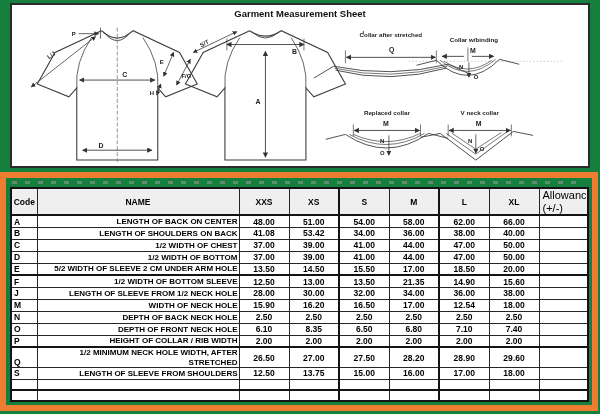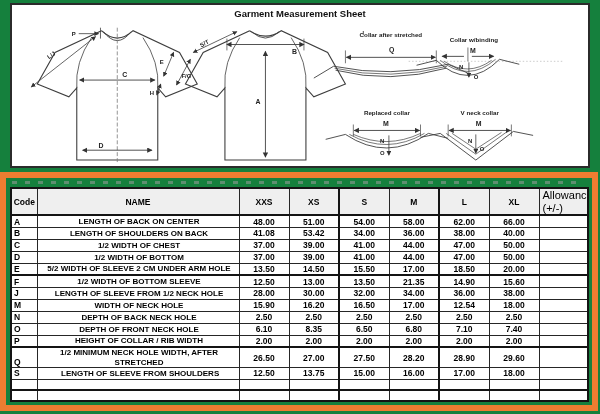--- a/index.html
+++ b/index.html
@@ -26,21 +26,21 @@
   .measure-table th,.measure-table td{border:1px solid #262626;padding:0 1px;
         color:#000;overflow:hidden;}
   .measure-table thead tr{height:21px;}
   .measure-table thead th{background:#efefef;border-bottom:2px solid #141414;
         font-size:8.5px;font-weight:700;text-align:center;}
   .measure-table thead th.allow{font-size:11px;text-align:left;font-weight:400;line-height:1.15;padding-left:3px;}
   .measure-table tbody tr{height:12px;}
   .measure-table tbody tr.tall-row{height:20px;}
   .measure-table tbody tr.empty-row{height:11px;}
   .measure-table td.code{font-size:8.5px;font-weight:700;text-align:left;padding-left:2px;}
-  .measure-table td.name{font-size:8px;font-weight:700;text-align:center;padding-left:3px;
+  .measure-table td.name{font-size:8px;font-weight:700;text-align:right;padding-left:3px;
         white-space:pre-wrap;line-height:1.15;}
   .measure-table td.val{font-size:8.5px;font-weight:700;text-align:center;}
   .measure-table .grp{border-left:2px solid #141414;}
   .measure-table tr.thick-top td{border-top:2px solid #141414;}
   .measure-table tr.tall-row td.code{vertical-align:bottom;}
 
   
   .diagram-svg text{font-family:"Liberation Sans",sans-serif;fill:#222;}
   .lab{font-size:7px;font-weight:700;}
   .lab-s{font-size:6px;font-weight:700;}

